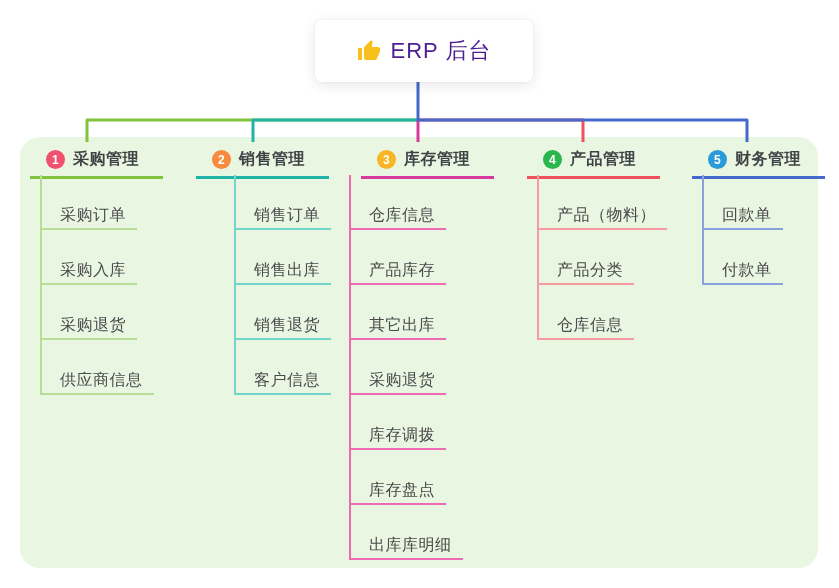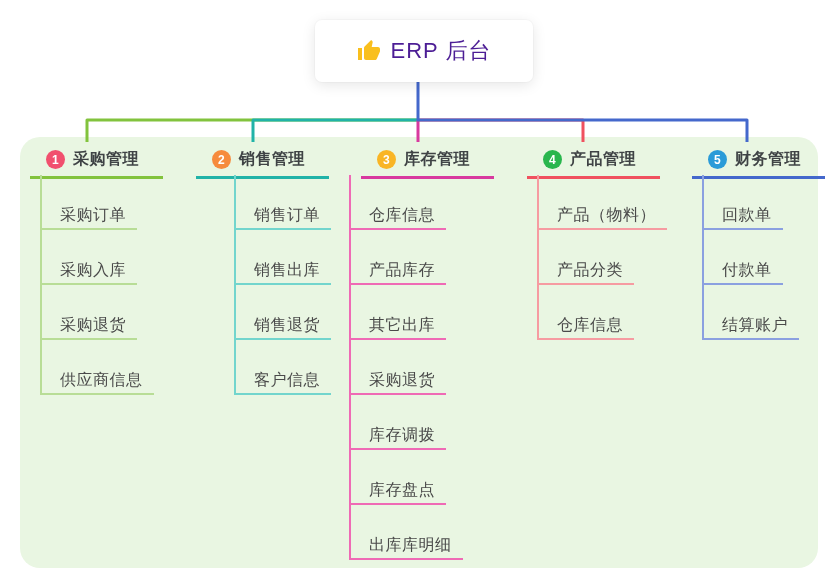--- a/index.html
+++ b/index.html
@@ -162,16 +162,13 @@
   <span class="badge">5</span>
   <span>财务管理</span>
 </div>
 <div class="kids" style="left: 702px; --lc: #8ba0e0;">
     <div class="kid">
       <span class="kid-label">回款单</span>
     </div>
     <div class="kid">
       <span class="kid-label">付款单</span>
     </div>
-    <div class="kid">
-      <span class="kid-label">结算账户</span>
-    </div>
   </div>
 
 </body></html>

